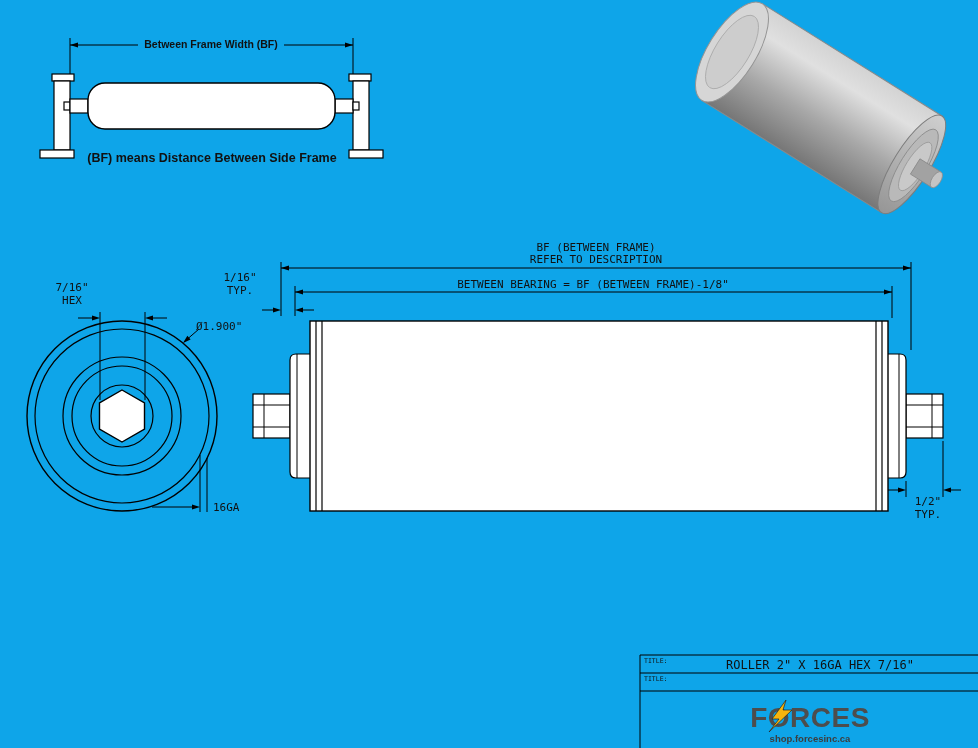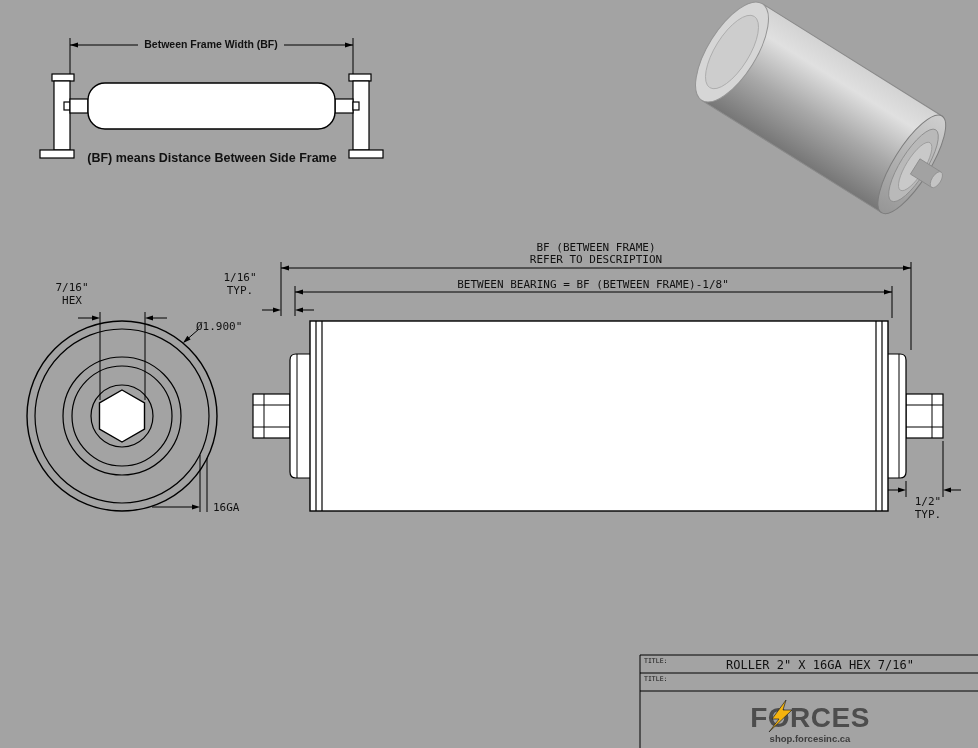--- a/index.html
+++ b/index.html
@@ -1,16 +1,16 @@
 <!DOCTYPE html>
 <html><head>
 <meta charset="utf-8">
 <style>
   html,body{margin:0;padding:0;background:#ffffff;}
-  .canvas{position:relative;width:978px;height:748px;background:#a3a3a3;overflow:hidden;
+  .canvas{position:relative;width:978px;height:748px;background:#0ea5e9;overflow:hidden;
           font-family:"DejaVu Sans Mono", monospace;}
   svg{position:absolute;left:0;top:0;}
   
   .ln   {stroke:#000;stroke-width:1.4;fill:none;}
   .med  {stroke:#000;stroke-width:1.2;fill:none;}
   .thin {stroke:#000;stroke-width:1;fill:none;}
   .wht  {fill:#ffffff;stroke:#000;stroke-width:1.4;}
   .whtm {fill:#ffffff;stroke:#000;stroke-width:1.2;}
   .arr  {fill:#000;stroke:none;}
   

